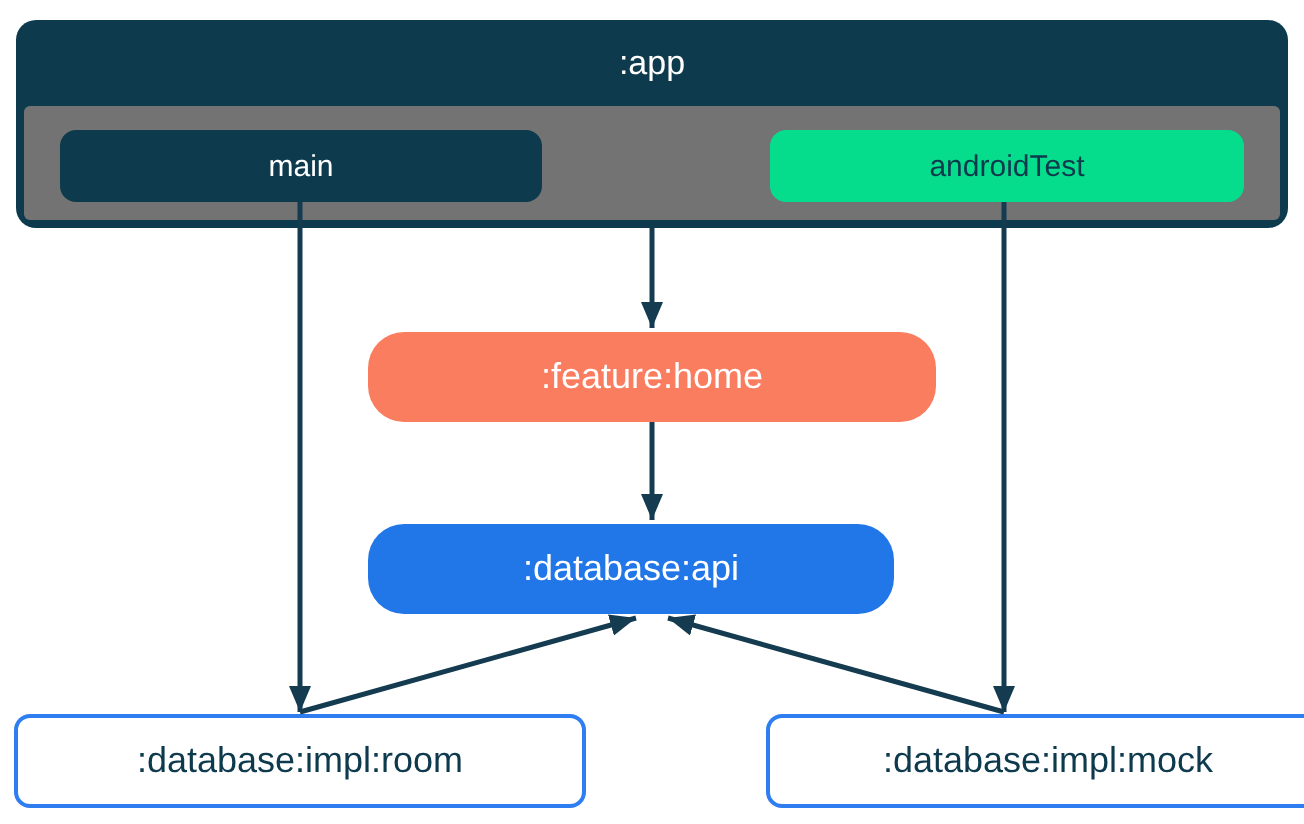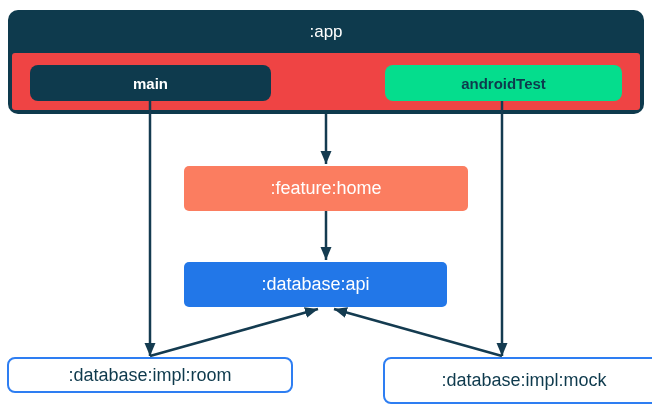--- a/index.html
+++ b/index.html
@@ -31,23 +31,22 @@
   .app-title {
     height: 55px;
     line-height: 43px;
     text-align: center;
     color: #ffffff;
     font-size: 17px;
   }
   .app-body {
     position: absolute;
     left: 4px; right: 4px; top: 43px; bottom: 4px;
-    background: #ef4444;
+    background: #737373;
     border-radius: 3px;
-    font-weight: bold;
   }
   .pill {
     position: absolute;
     top: 12px;
     height: 36px;
     border-radius: 8px;
     display: flex;
     align-items: center;
     justify-content: center;
     font-size: 15px;
@@ -62,41 +61,41 @@
     background: var(--green);
     color: var(--navy);
     justify-content: center;
   }
   .node {
     position: absolute;
     display: flex;
     align-items: center;
     justify-content: center;
     font-size: 18px;
-    border-radius: 5px;
+    border-radius: 18px;
   }
   .node-feature {
     left: 184px; top: 166px;
     width: 284px; height: 45px;
     background: var(--orange);
     color: #ffffff;
   }
   .node-api {
     left: 184px; top: 262px;
     width: 263px; height: 45px;
     background: var(--blue);
     color: #ffffff;
   }
   .node-impl {
     background: #ffffff;
     border: 2px solid var(--blue-border);
     border-radius: 8px;
     color: var(--navy);
   }
-  .node-room { left: 7px;   top: 357px; width: 286px; height: 36px; }
+  .node-room { left: 7px;   top: 357px; width: 286px; height: 47px; }
   .node-mock { left: 361px; top: 357px; width: 282px; height: 47px; margin-left: 22px; }
   .edges-layer {
     position: absolute;
     left: 0; top: 0;
     width: 652px; height: 412px;
     z-index: 5;
     pointer-events: none;
   }
   .edges-layer line {
     stroke: var(--arrow);

